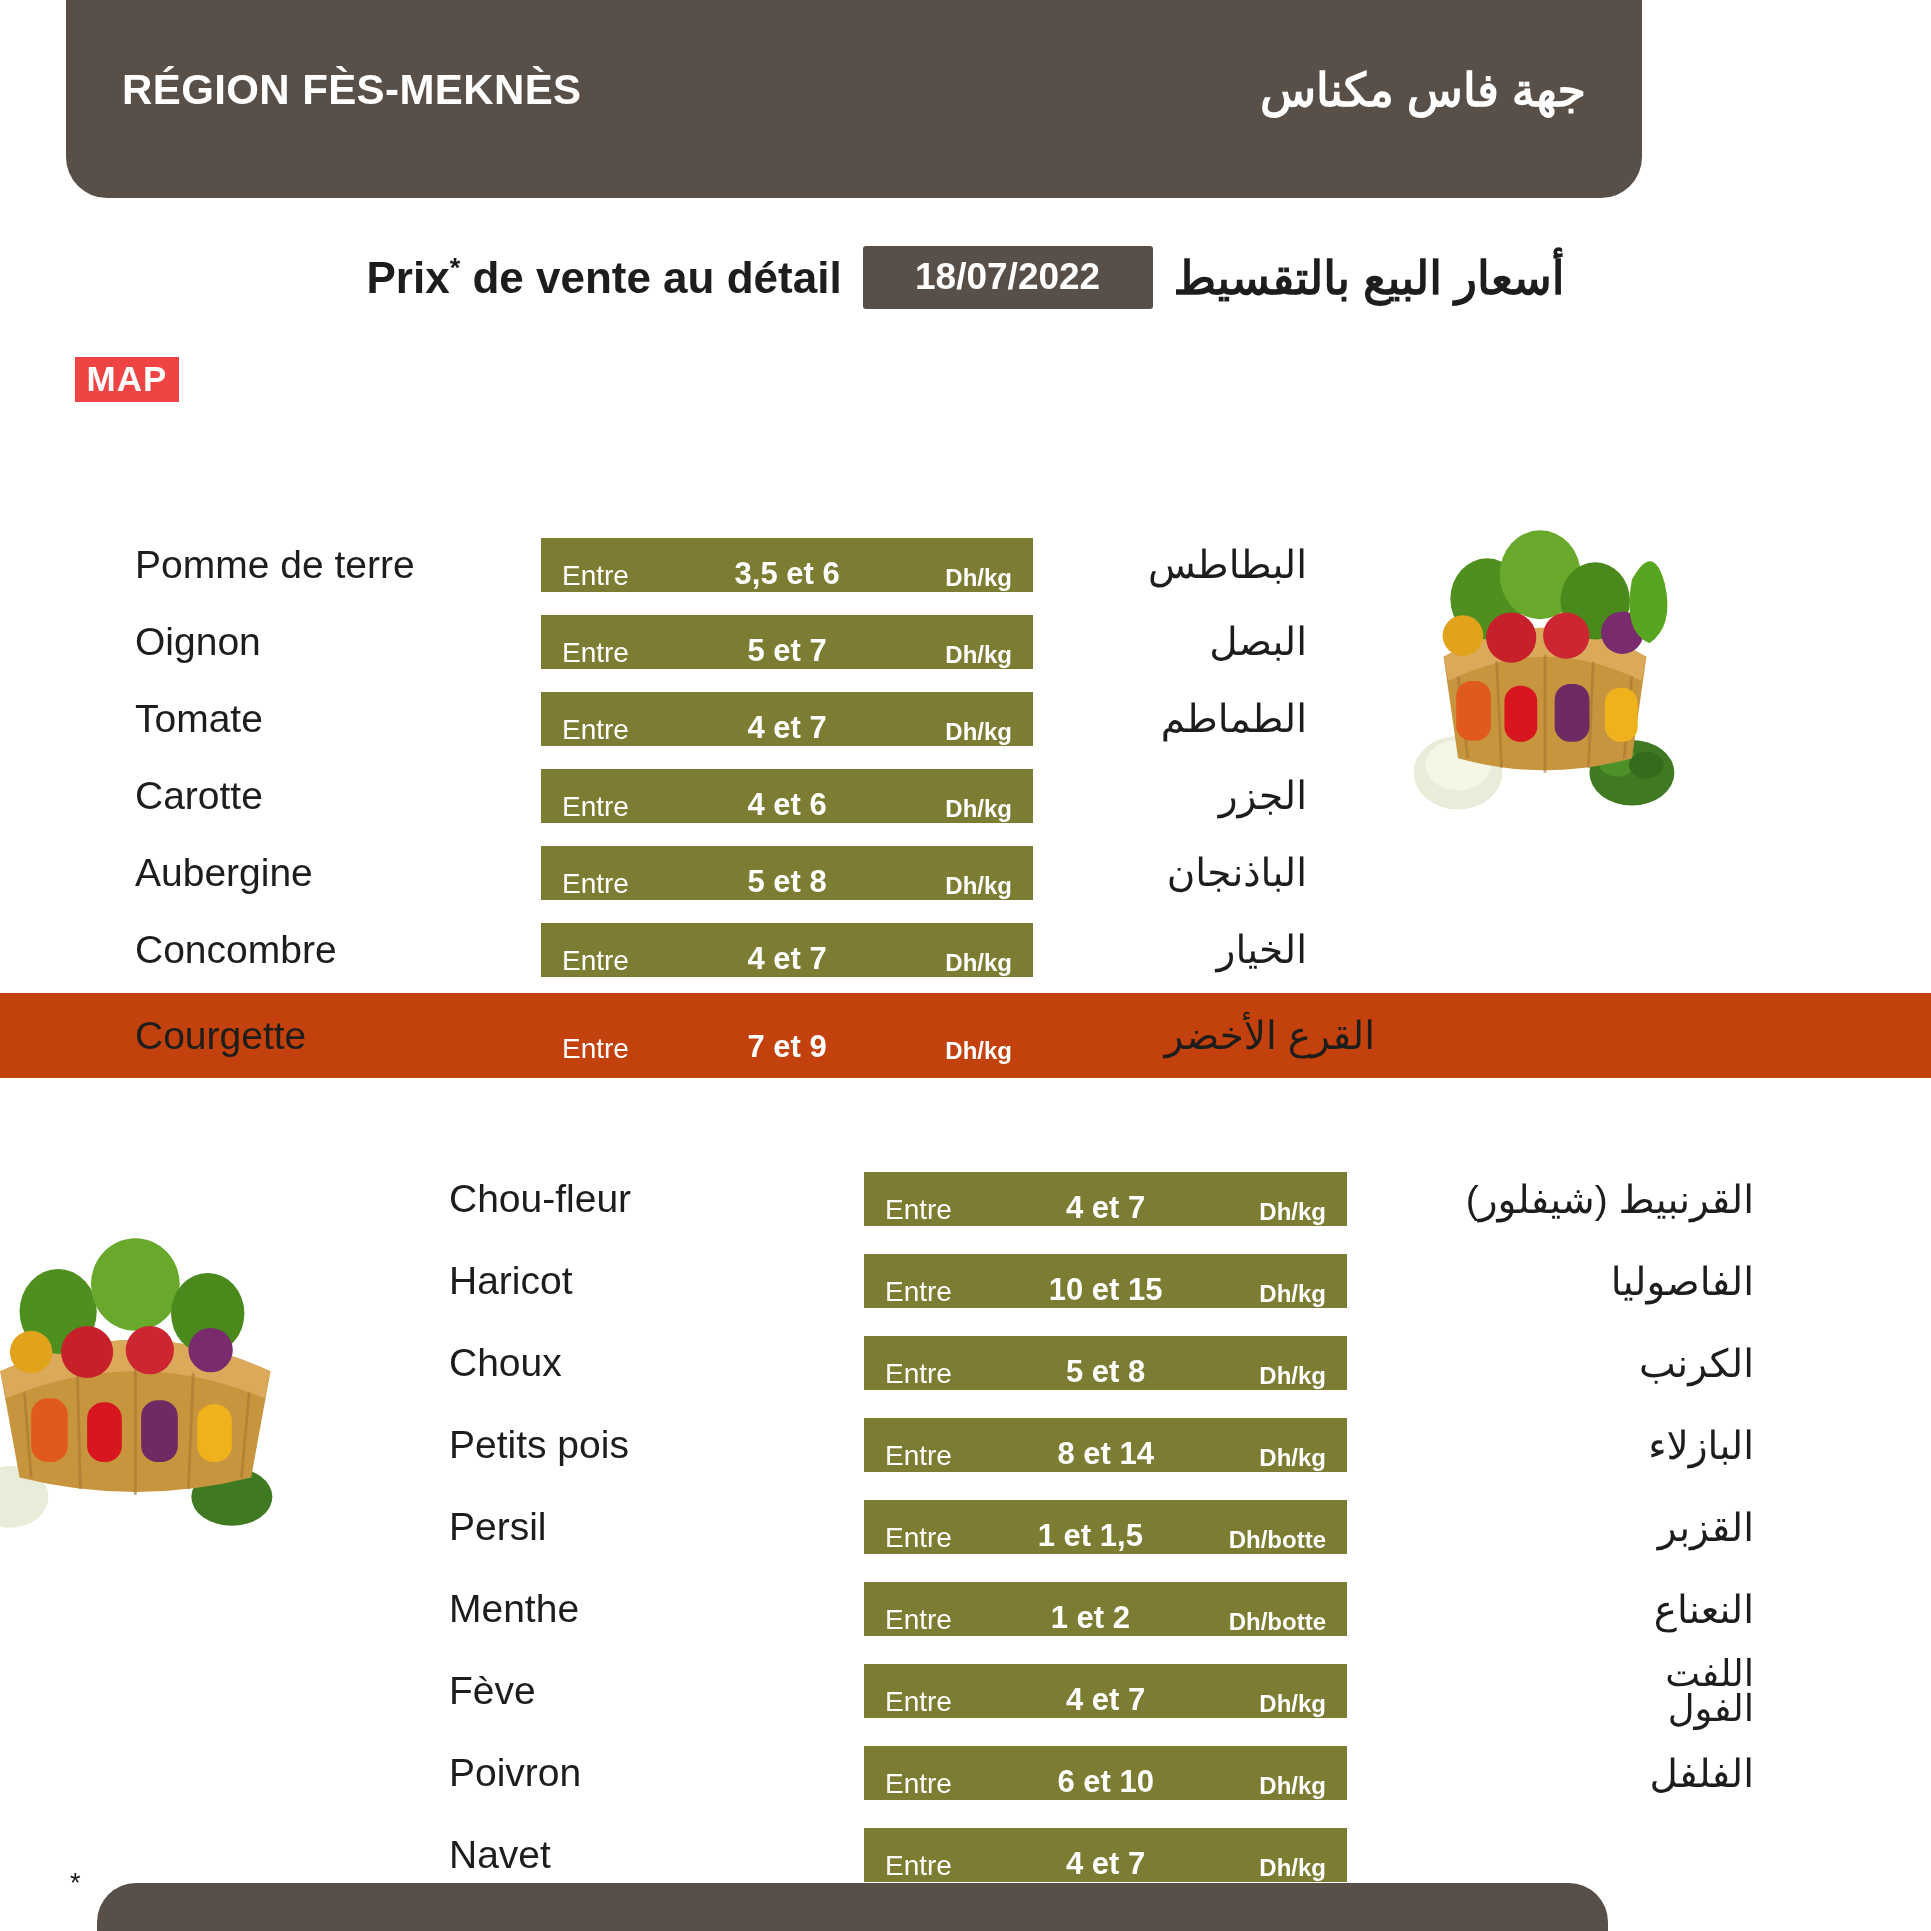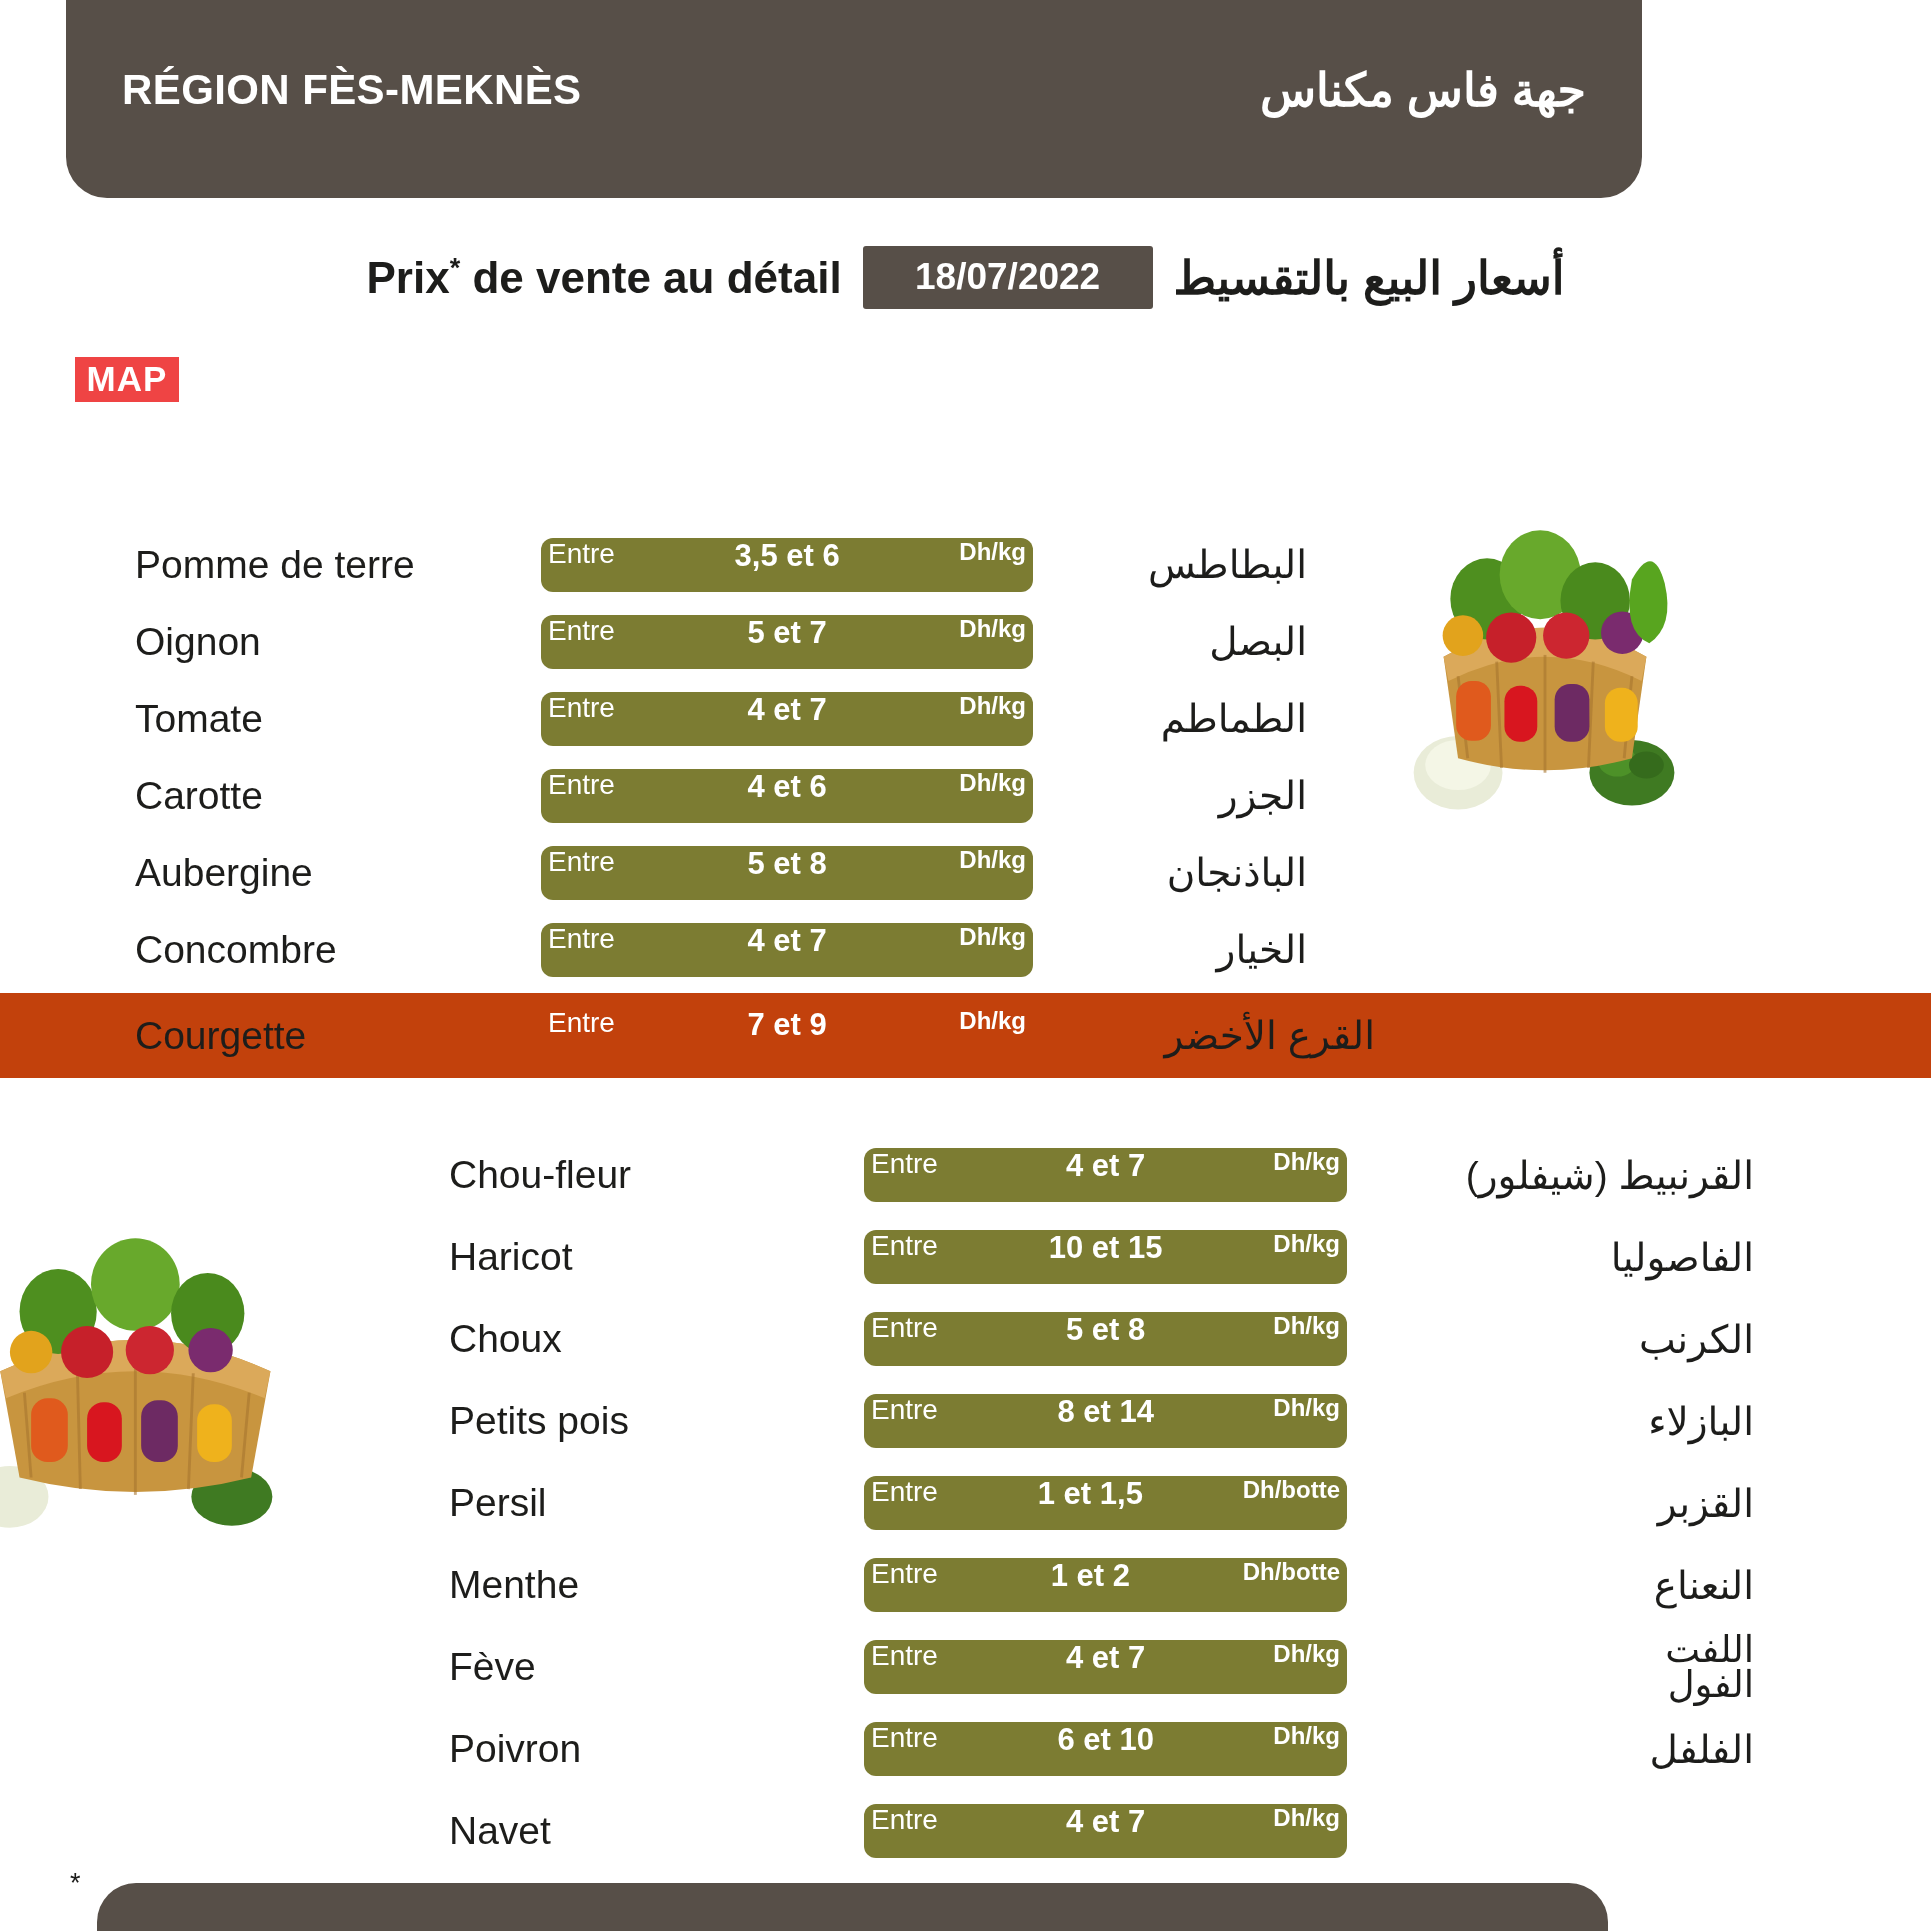--- a/index.html
+++ b/index.html
@@ -104,26 +104,25 @@
   }
   .name-fr {
     font-size: 39px;
     color: #1d1d1b;
     white-space: nowrap;
   }
   .price-chip {
     background: #7c7c32;
     color: #ffffff;
     display: flex;
-    align-items: flex-start;
+    align-items: flex-end;
     justify-content: space-between;
-    padding: 0 7px;
+    padding: 0 21px;
     height: 54px;
     font-size: 29px;
-    border-radius: 12px;
   }
   .price-chip .entre { font-weight: normal; font-size: 28px; }
   .price-chip .val { font-weight: bold; font-size: 31px; }
   .price-chip .unit { font-weight: bold; font-size: 24px; }
   .name-ar {
     font-size: 39px;
     direction: rtl;
     white-space: nowrap;
     color: #1d1d1b;
   }
@@ -158,21 +157,21 @@
     width: 492px;
     background: transparent;
     height: 58px;
   }
   .highlight-band .name-ar { width: 319px; margin-left: 23px; text-align: right; color: #1d1d1b; }
 
   
   .block-bottom {
     position: absolute;
     left: 0;
-    top: 1134px;
+    top: 1158px;
     width: 1931px;
   }
   .block-bottom .row { padding-left: 449px; height: 82px; }
   .block-bottom .name-fr { width: 415px; }
   .block-bottom .price-chip { width: 483px; }
   .block-bottom .name-ar { width: 386px; margin-left: 21px; text-align: right; }
   .name-ar.two-line { line-height: 0.95; font-size: 37px; }
 
   
   .basket {

